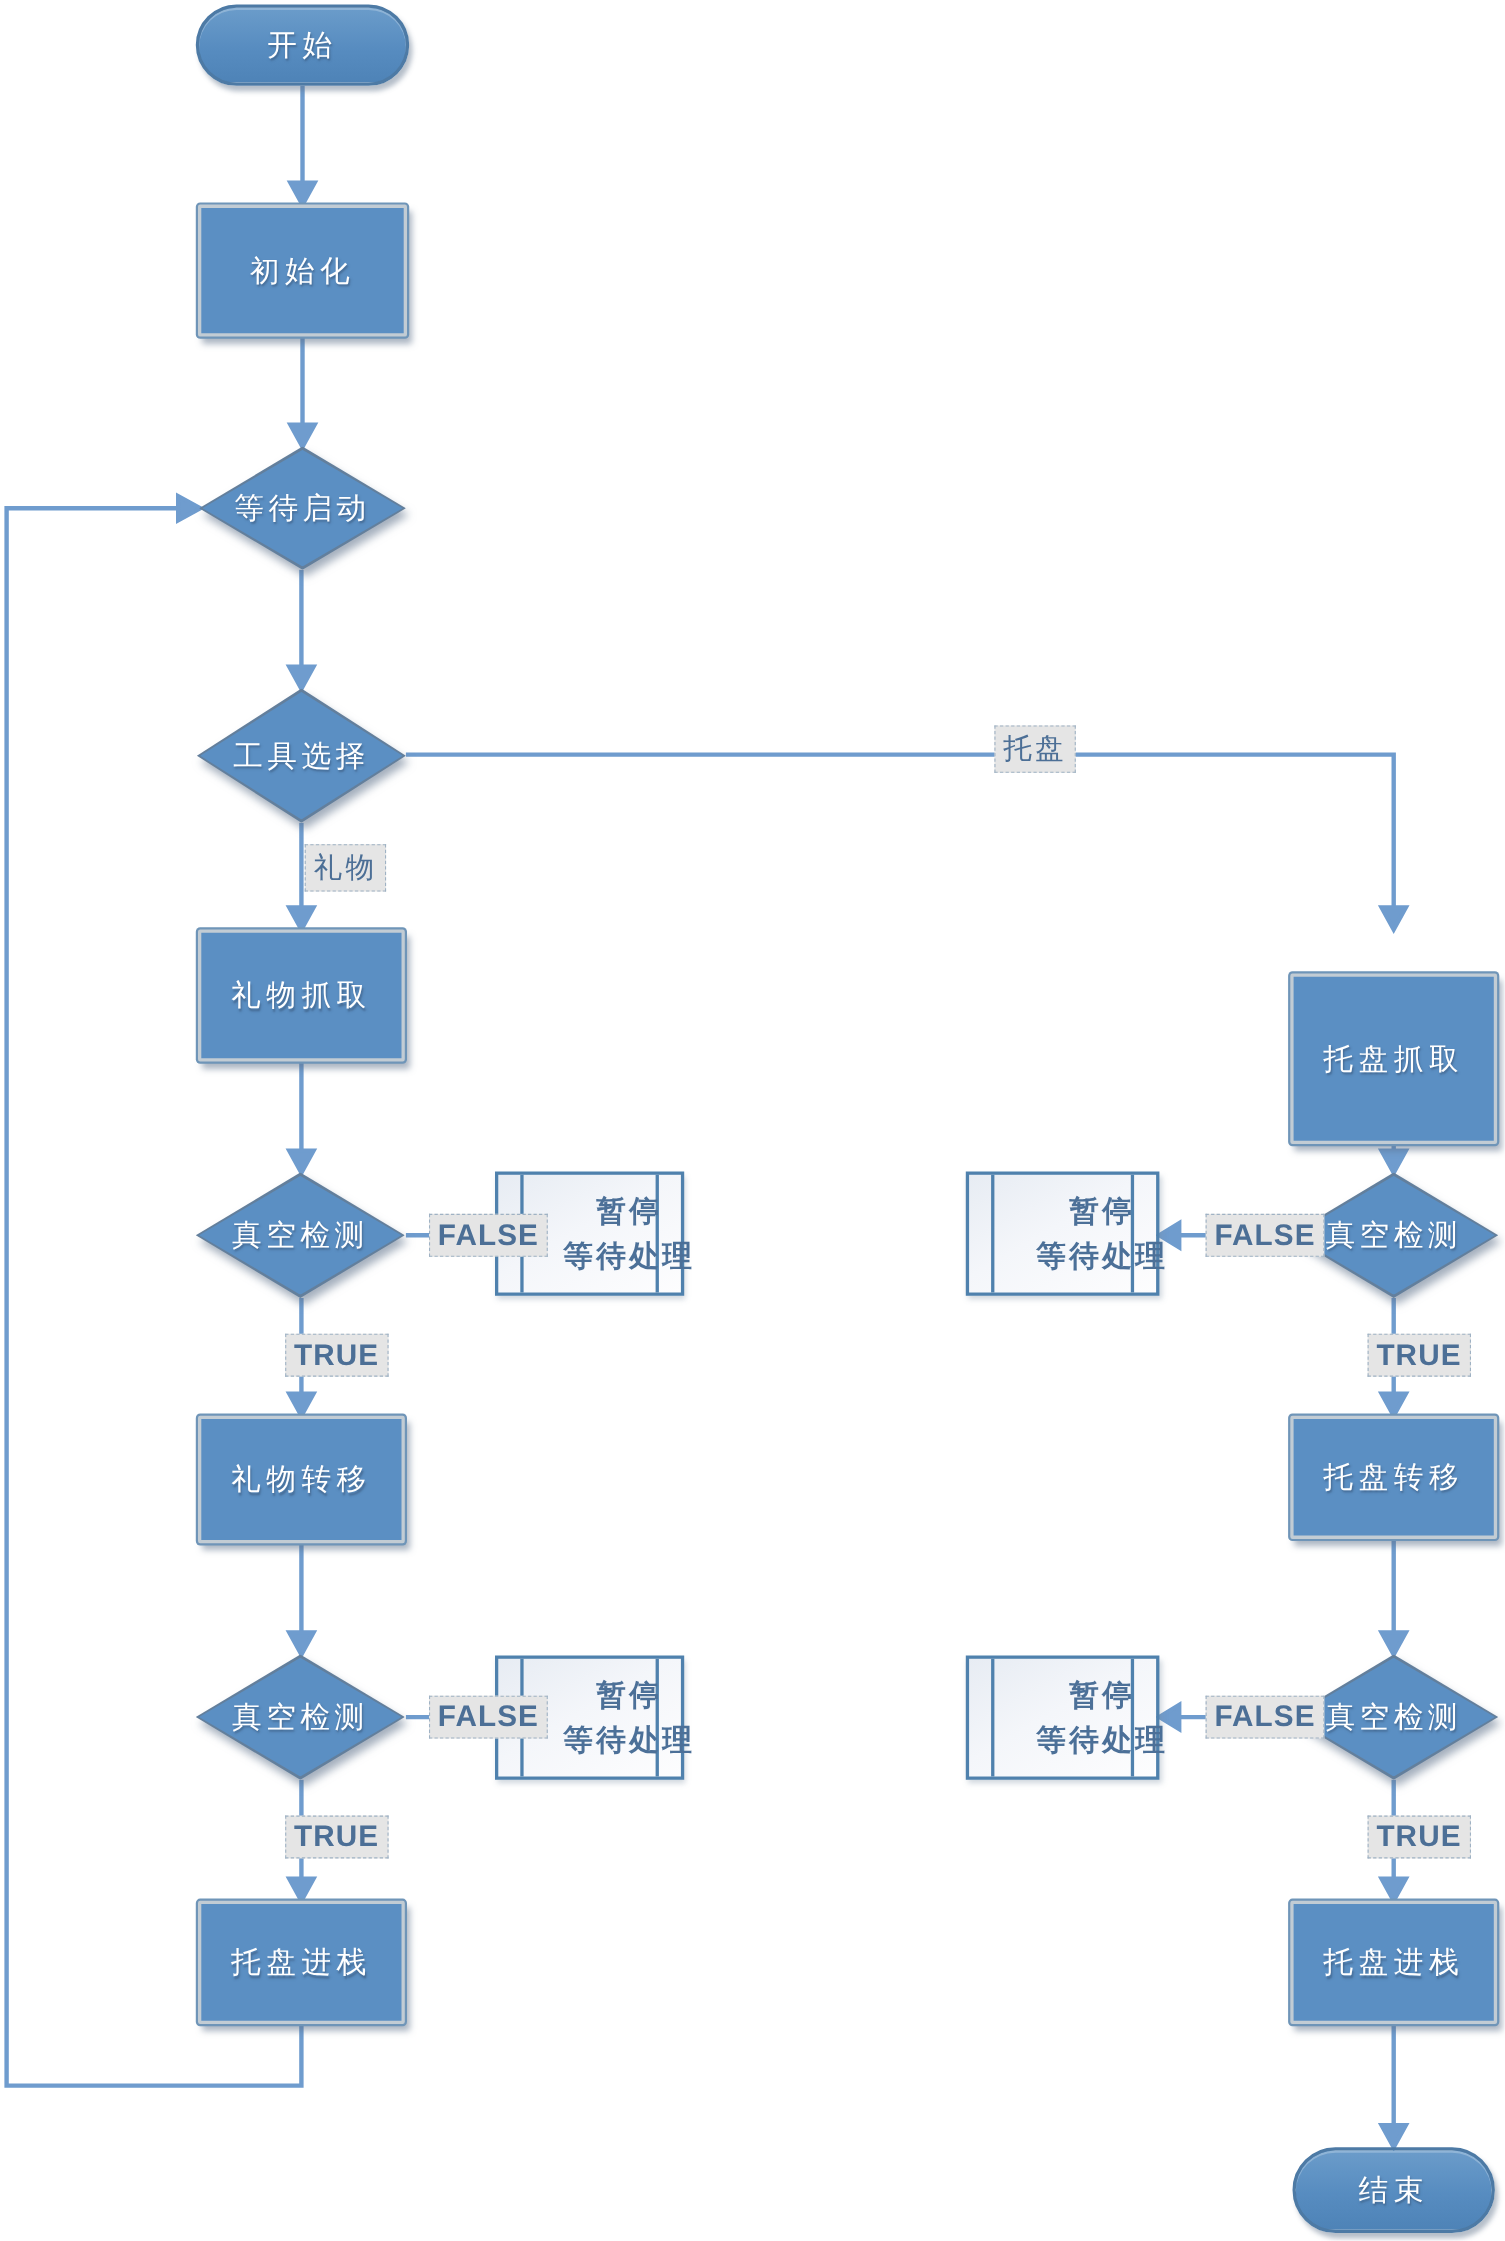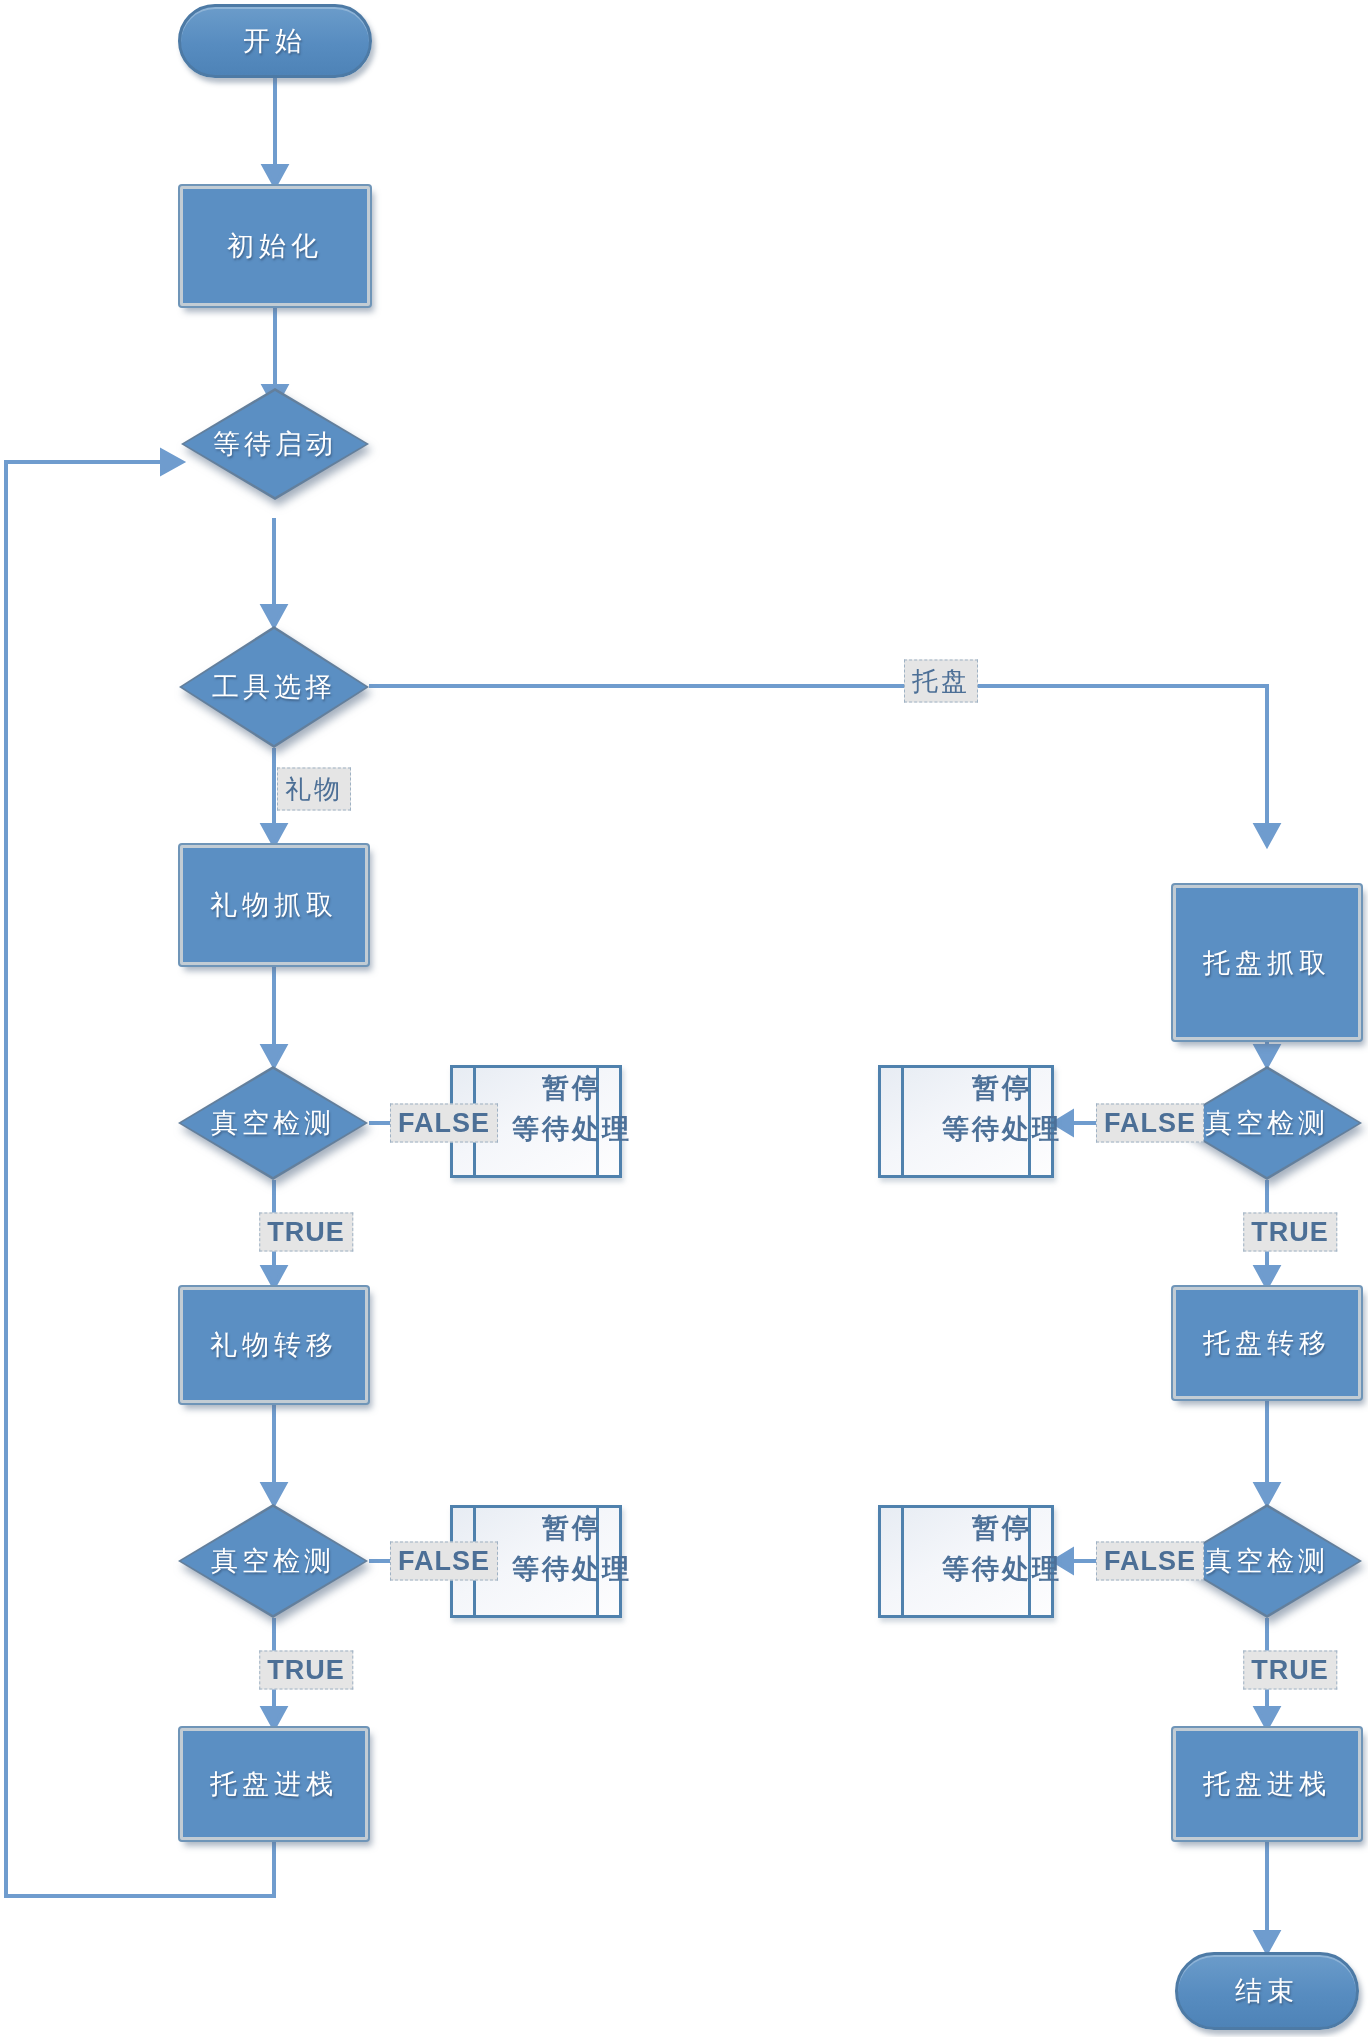--- a/index.html
+++ b/index.html
@@ -40,21 +40,21 @@
   
   .pause{
     position:absolute;z-index:2;box-sizing:border-box;
     border:3px solid #4f81ad;
     background:linear-gradient(150deg,#e7ecf3 0%,#f4f6fa 45%,#fdfdfe 100%);
     box-shadow:2px 4px 5px rgba(120,140,160,.35);
   }
   .pause-inner{position:absolute;left:20px;right:20px;top:0;bottom:0;
     border-left:3px solid #4f81ad;border-right:3px solid #4f81ad;}
   .pause-text{position:absolute;left:0;top:0;width:100%;height:100%;
-    display:flex;flex-direction:column;align-items:center;justify-content:flex-start;
+    display:flex;flex-direction:column;align-items:center;justify-content:center;
     color:#4c7098;font-size:27px;font-weight:bold;letter-spacing:3px;line-height:1.5;padding-left:36px;}
   
   .edge-label{
     position:absolute;z-index:3;transform:translate(-50%,-50%);
     background:#e5e5e5;border:1px dashed #9fb2c4;
     color:#4c6f96;font-size:26px;letter-spacing:3px;
     padding:3px 7px;white-space:nowrap;margin-left:41px;
   }
   .bool{font-weight:bold;letter-spacing:1px;font-size:27px;}
 </style>
@@ -143,21 +143,21 @@
 </svg>
 
 <div class="node terminal" style="left:178px;top:4px;width:194px;height:74px;">
   <span class="lbl">开始</span>
 </div>
 
 <div class="node proc" style="left:180px;top:186px;width:190px;height:120px;">
   <span class="lbl">初始化</span>
 </div>
 
-<div class="diamond" style="left:181px;top:388px;width:188px;height:112px;">
+<div class="diamond" style="left:181px;top:406px;width:188px;height:112px;">
   <div class="d-outer"></div>
   <div class="d-inner"></div>
   <div class="d-label">等待启动</div>
 </div>
 
 <div class="diamond" style="left:179px;top:626px;width:190px;height:122px;">
   <div class="d-outer"></div>
   <div class="d-inner"></div>
   <div class="d-label">工具选择</div>
 </div>

